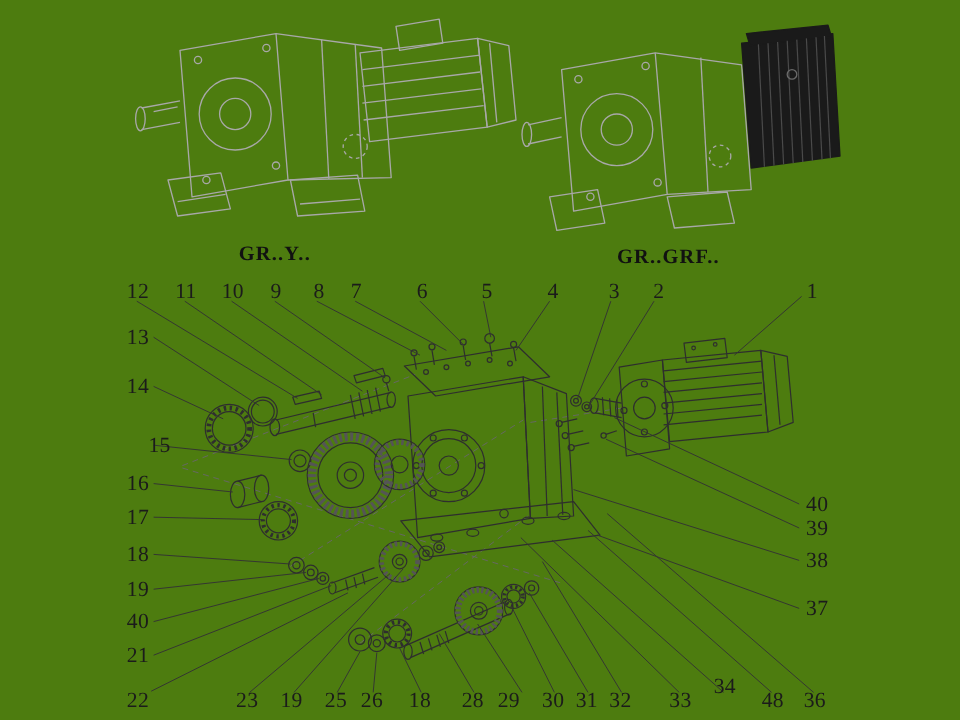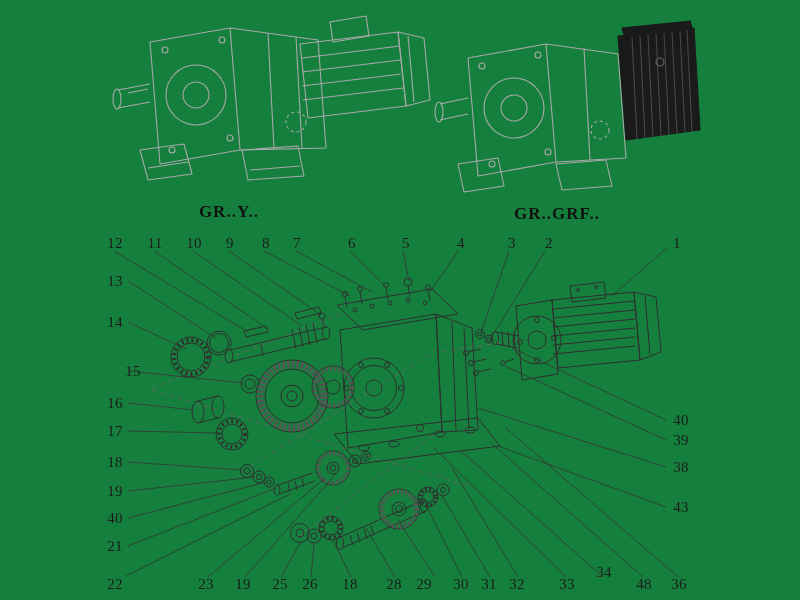--- a/index.html
+++ b/index.html
@@ -1,27 +1,27 @@
 <!DOCTYPE html>
 <html><head>
 <meta charset="utf-8">
 <style>
   html,body{margin:0;padding:0;background:#ffffff;}
   .canvas{
     position:relative;
     width:800px;height:600px;
-    background:#15803d;
+    background:#4d7c0f;
     font-family:"Liberation Serif", serif;
     overflow:hidden;
   }
   .diagram-svg{position:absolute;left:0;top:0;}
   .callout{
     position:absolute;
     transform:translate(-50%,-50%);
-    font-size:15px;
+    font-size:18px;
     color:#1b1b1b;
     letter-spacing:.3px;
     user-select:none;
     white-space:nowrap;
   }
   .variant-label{
     position:absolute;
     transform:translate(-50%,-50%);
     font-size:17px;
     font-weight:bold;
@@ -385,15 +385,15 @@
   <span class="callout" style="left:489px;top:584px">31</span>
   <span class="callout" style="left:517px;top:584px">32</span>
   <span class="callout" style="left:567px;top:584px">33</span>
   <span class="callout" style="left:604px;top:572px">34</span>
   <span class="callout" style="left:644px;top:584px">48</span>
   <span class="callout" style="left:679px;top:584px">36</span>
 
   <span class="callout" style="left:681px;top:420px">40</span>
   <span class="callout" style="left:681px;top:440px">39</span>
   <span class="callout" style="left:681px;top:467px">38</span>
-  <span class="callout" style="left:681px;top:507px">43</span>
+  <span class="callout" style="left:681px;top:507px">37</span>
 
 </div>
 
 </body></html>

